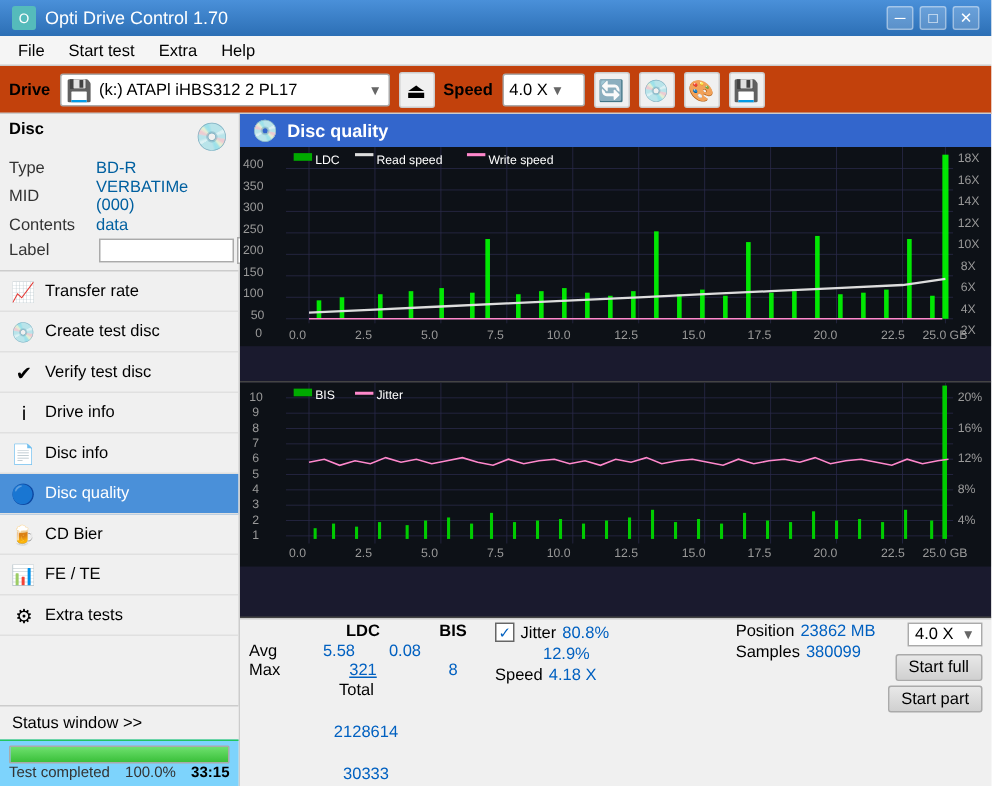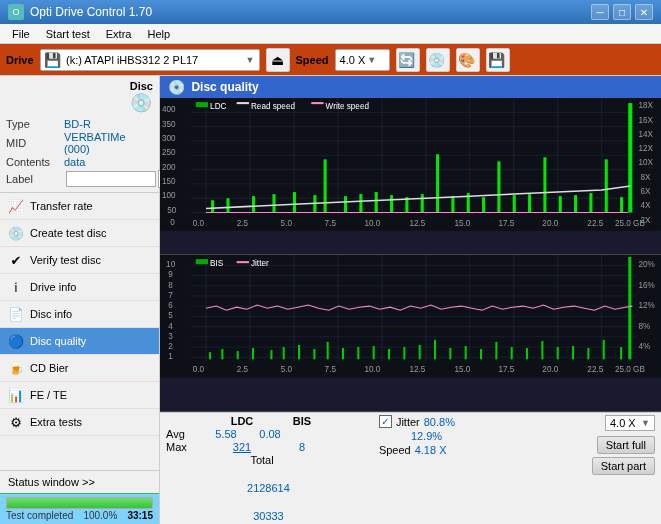--- a/index.html
+++ b/index.html
@@ -76,21 +76,21 @@
       flex-shrink: 0;
     }
 
     
     .disc-panel {
       background: #f0f0f0;
       border-bottom: 1px solid #ccc;
       padding: 4px 6px;
     }
     .disc-panel-header {
-      display: flex; align-items: flex-end; justify-content: space-between; margin-bottom: 4px; flex-direction: column;
+      display: flex; align-items: flex-start; justify-content: space-between; margin-bottom: 4px;
     }
     .disc-panel-title { font-weight: bold; font-size: 11px; }
     .disc-panel-icon { font-size: 18px; color: #666; }
     .disc-row { display: flex; align-items: center; margin-bottom: 1px; }
     .disc-label { color: #333; font-size: 11px; width: 58px; flex-shrink: 0; }
     .disc-value { color: #0060a0; font-size: 11px; }
     .label-field {
       display: flex; align-items: center; gap: 2px; margin-top: 2px;
     }
     .label-input { border: 1px solid #aaa; height: 16px; width: 90px; font-size: 10px; padding: 0 2px; }
@@ -539,20 +539,30 @@
         <div style="display:flex; align-items:center; gap:4px;">
           <span style="font-size:11px; color:#0060c0; width:28px;"></span>
           <span style="font-size:11px; color:#0060c0;">12.9%</span>
         </div>
         <div style="display:flex; align-items:center; gap:4px;">
           <span style="font-size:11px;">Speed</span>
           <span style="font-size:11px; color:#0060c0;">4.18 X</span>
         </div>
       </div>
 
+      <div style="display:flex; flex-direction:column; gap:2px; align-items:flex-start;">
+        <div style="display:flex; align-items:center; gap:4px;">
+          <span style="font-size:11px;">Position</span>
+          <span style="font-size:11px; color:#0060c0;">23862 MB</span>
+        </div>
+        <div style="display:flex; align-items:center; gap:4px;">
+          <span style="font-size:11px;">Samples</span>
+          <span style="font-size:11px; color:#0060c0;">380099</span>
+        </div>
+      </div>
 
       <div style="display:flex; flex-direction:column; gap:3px; align-items:flex-end;">
         <div class="speed-select-box" style="margin-bottom:2px;">
           <span>4.0 X</span>
           <span style="font-size:9px;color:#666">▼</span>
         </div>
         <button class="start-full-btn">Start full</button>
         <button class="start-part-btn">Start part</button>
       </div>
     </div>

